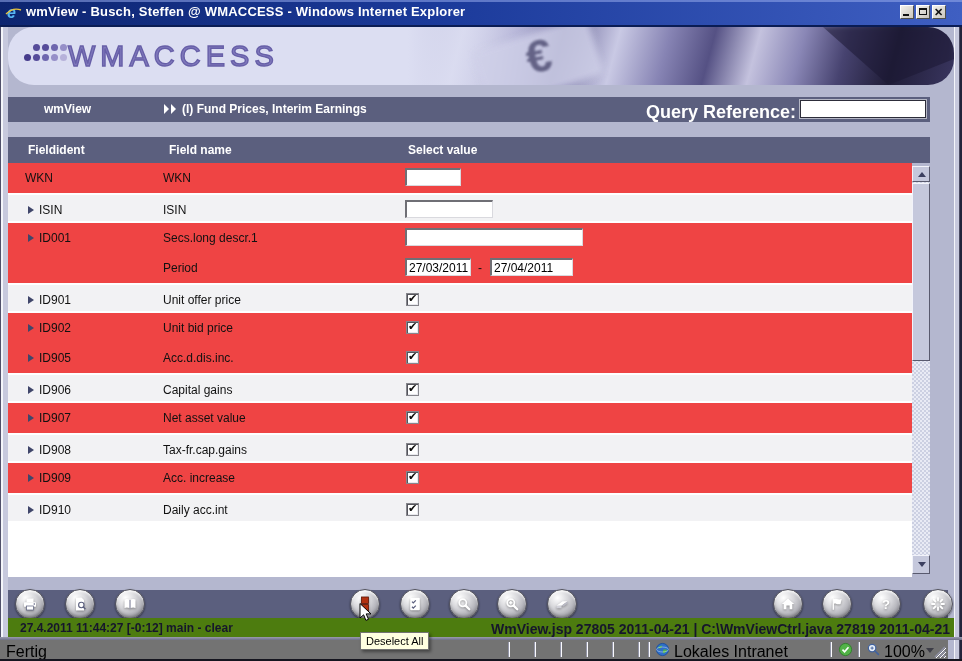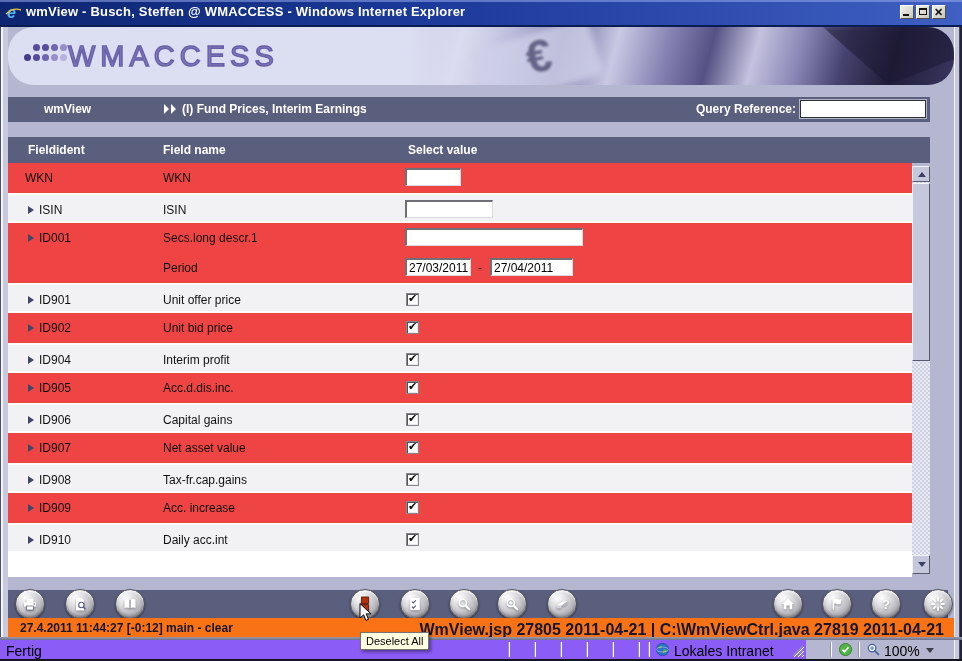--- a/index.html
+++ b/index.html
@@ -38,28 +38,28 @@
   .dots{position:absolute;left:16px;top:17px;width:50px;height:22px;}
   .dots i{position:absolute;width:7px;height:7px;border-radius:50%;}
   .brand-text{position:absolute;left:60px;top:13px;font-size:29px;letter-spacing:5px;color:#8079bc;
     -webkit-text-stroke:1.4px #675fa8;font-weight:400;}
 
   
   .viewbar{position:absolute;left:8px;top:97px;width:922px;height:25px;background:#5b5f7e;color:#fff;}
   .vb-app{position:absolute;left:36px;top:5px;font-size:12px;font-weight:bold;}
   .vb-arrows{position:absolute;left:156px;top:7px;}
   .vb-crumb{position:absolute;left:174px;top:5px;font-size:12px;font-weight:bold;}
-  .vb-qr-label{position:absolute;right:134px;top:5px;font-size:12px;font-weight:bold;}
+  .vb-qr-label{position:absolute;right:134px;top:5px;font-size:18px;font-weight:bold;}
   .vb-qr-input{position:absolute;right:4px;top:3px;width:126px;height:18px;border:1px solid #2d2d3a;background:#fff;
     box-shadow:0 0 0 1px rgba(255,255,255,.55);font-size:12px;padding:0 2px;}
 
   
   .thead{position:absolute;left:8px;top:137px;width:922px;height:26px;background:#5b5f7e;color:#fff;font-size:12px;font-weight:bold;}
   .th-1{position:absolute;left:20px;top:6px;}
-  .th-2{position:absolute;left:155px;top:6px;}
+  .th-2{position:absolute;left:161px;top:6px;}
   .th-3{position:absolute;left:400px;top:6px;}
   .rows{position:absolute;left:8px;top:163px;width:904px;height:414px;overflow:hidden;background:#fff;}
   .row{position:relative;height:30px;background:#ef4444;font-size:12px;color:#111;}
   .row.g{background:#f2f2f4;border-top:2px solid #fff;border-bottom:2px solid #fff;}
   .tri{position:absolute;left:20px;top:11px;width:0;height:0;border-left:6px solid #40466a;border-top:4px solid transparent;border-bottom:4px solid transparent;}
   .ident{position:absolute;left:31px;top:8px;}
   .row.noarrow .ident{left:17px;}
   .fname{position:absolute;left:155px;top:8px;}
   .ti{position:absolute;left:397px;top:5px;height:18px;background:#fff;font-size:12px;padding:0 2px;
     border:1px solid #6f6f75;border-top:2px solid #6f6f75;border-left:2px solid #6f6f75;border-bottom-color:#d9d9de;border-right-color:#d9d9de;}
@@ -84,27 +84,27 @@
   .arr-dn{top:6px;border-top:5px solid #3c4060;}
 
   
   .toolbar{position:absolute;left:8px;top:590px;width:940px;height:28px;background:#5b5f7e;}
   .tbtn{position:absolute;top:-1px;width:30px;height:30px;border-radius:50%;border:1px solid #54545e;
     background:radial-gradient(circle at 34% 28%,#ffffff,#d6d6da 38%,#a0a0a8 78%,#80808a 100%);
     box-shadow:0 1px 2px rgba(0,0,0,.5), inset 0 2px 2px rgba(255,255,255,.75), inset 0 -2px 3px rgba(0,0,0,.28);}
   .tbtn svg{position:absolute;left:6px;top:6px;filter:drop-shadow(0 1px 1px rgba(0,0,0,.35));}
 
   
-  .statusline{position:absolute;left:8px;top:618px;width:946px;height:19px;background:#f97316;color:#16162c;font-size:12px;font-weight:bold;}
+  .statusline{position:absolute;left:8px;top:618px;width:946px;height:19px;background:#4d7c0f;color:#16162c;font-size:12px;font-weight:bold;}
   .sl-left{position:absolute;left:12px;top:3px;}
-  .sl-right{position:absolute;right:10px;top:3px;font-size:16px;}
+  .sl-right{position:absolute;right:4px;top:3px;font-size:14px;}
 
   
   .sb-divider{position:absolute;left:0;top:637px;width:962px;height:3px;background:linear-gradient(#9a9bb0,#6f7188);}
-  .winstatus{position:absolute;left:0;top:640px;width:806px;height:19px;background:#8b5cf6;font-size:14px;color:#000;}
+  .winstatus{position:absolute;left:0;top:640px;width:948px;height:19px;background:#737373;font-size:16px;color:#000;}
   .ws-text{position:absolute;left:6px;top:3px;}
   .sep{position:absolute;top:2px;width:2px;height:15px;background:linear-gradient(90deg,#9496a8 0,#9496a8 1px,#fafafe 1px);}
   .ws-zone-text{position:absolute;left:674px;top:3px;}
   .ws-globe{position:absolute;left:655px;top:2px;}
   .ws-green{position:absolute;left:838px;top:2px;}
   .ws-mag{position:absolute;left:866px;top:2px;}
   .ws-zoom{position:absolute;left:884px;top:3px;}
   .ws-caret{position:absolute;left:926px;top:8px;width:0;height:0;border-left:4px solid transparent;border-right:4px solid transparent;border-top:5px solid #3c3c46;}
   .ws-grip{position:absolute;right:2px;top:4px;}
 
@@ -206,26 +206,20 @@
     <div class="row g">
       <span class="tri"></span>
       <span class="ident">ID901</span>
       <span class="fname">Unit offer price</span>
       <span class="cb"></span>
     </div>
     <div class="row">
       <span class="tri"></span>
       <span class="ident">ID902</span>
       <span class="fname">Unit bid price</span>
-      <span class="cb"></span>
-    </div>
-    <div class="row g">
-      <span class="tri"></span>
-      <span class="ident">ID904</span>
-      <span class="fname">Interim profit</span>
       <span class="cb"></span>
     </div>
     <div class="row">
       <span class="tri"></span>
       <span class="ident">ID905</span>
       <span class="fname">Acc.d.dis.inc.</span>
       <span class="cb"></span>
     </div>
     <div class="row g">
       <span class="tri"></span>

